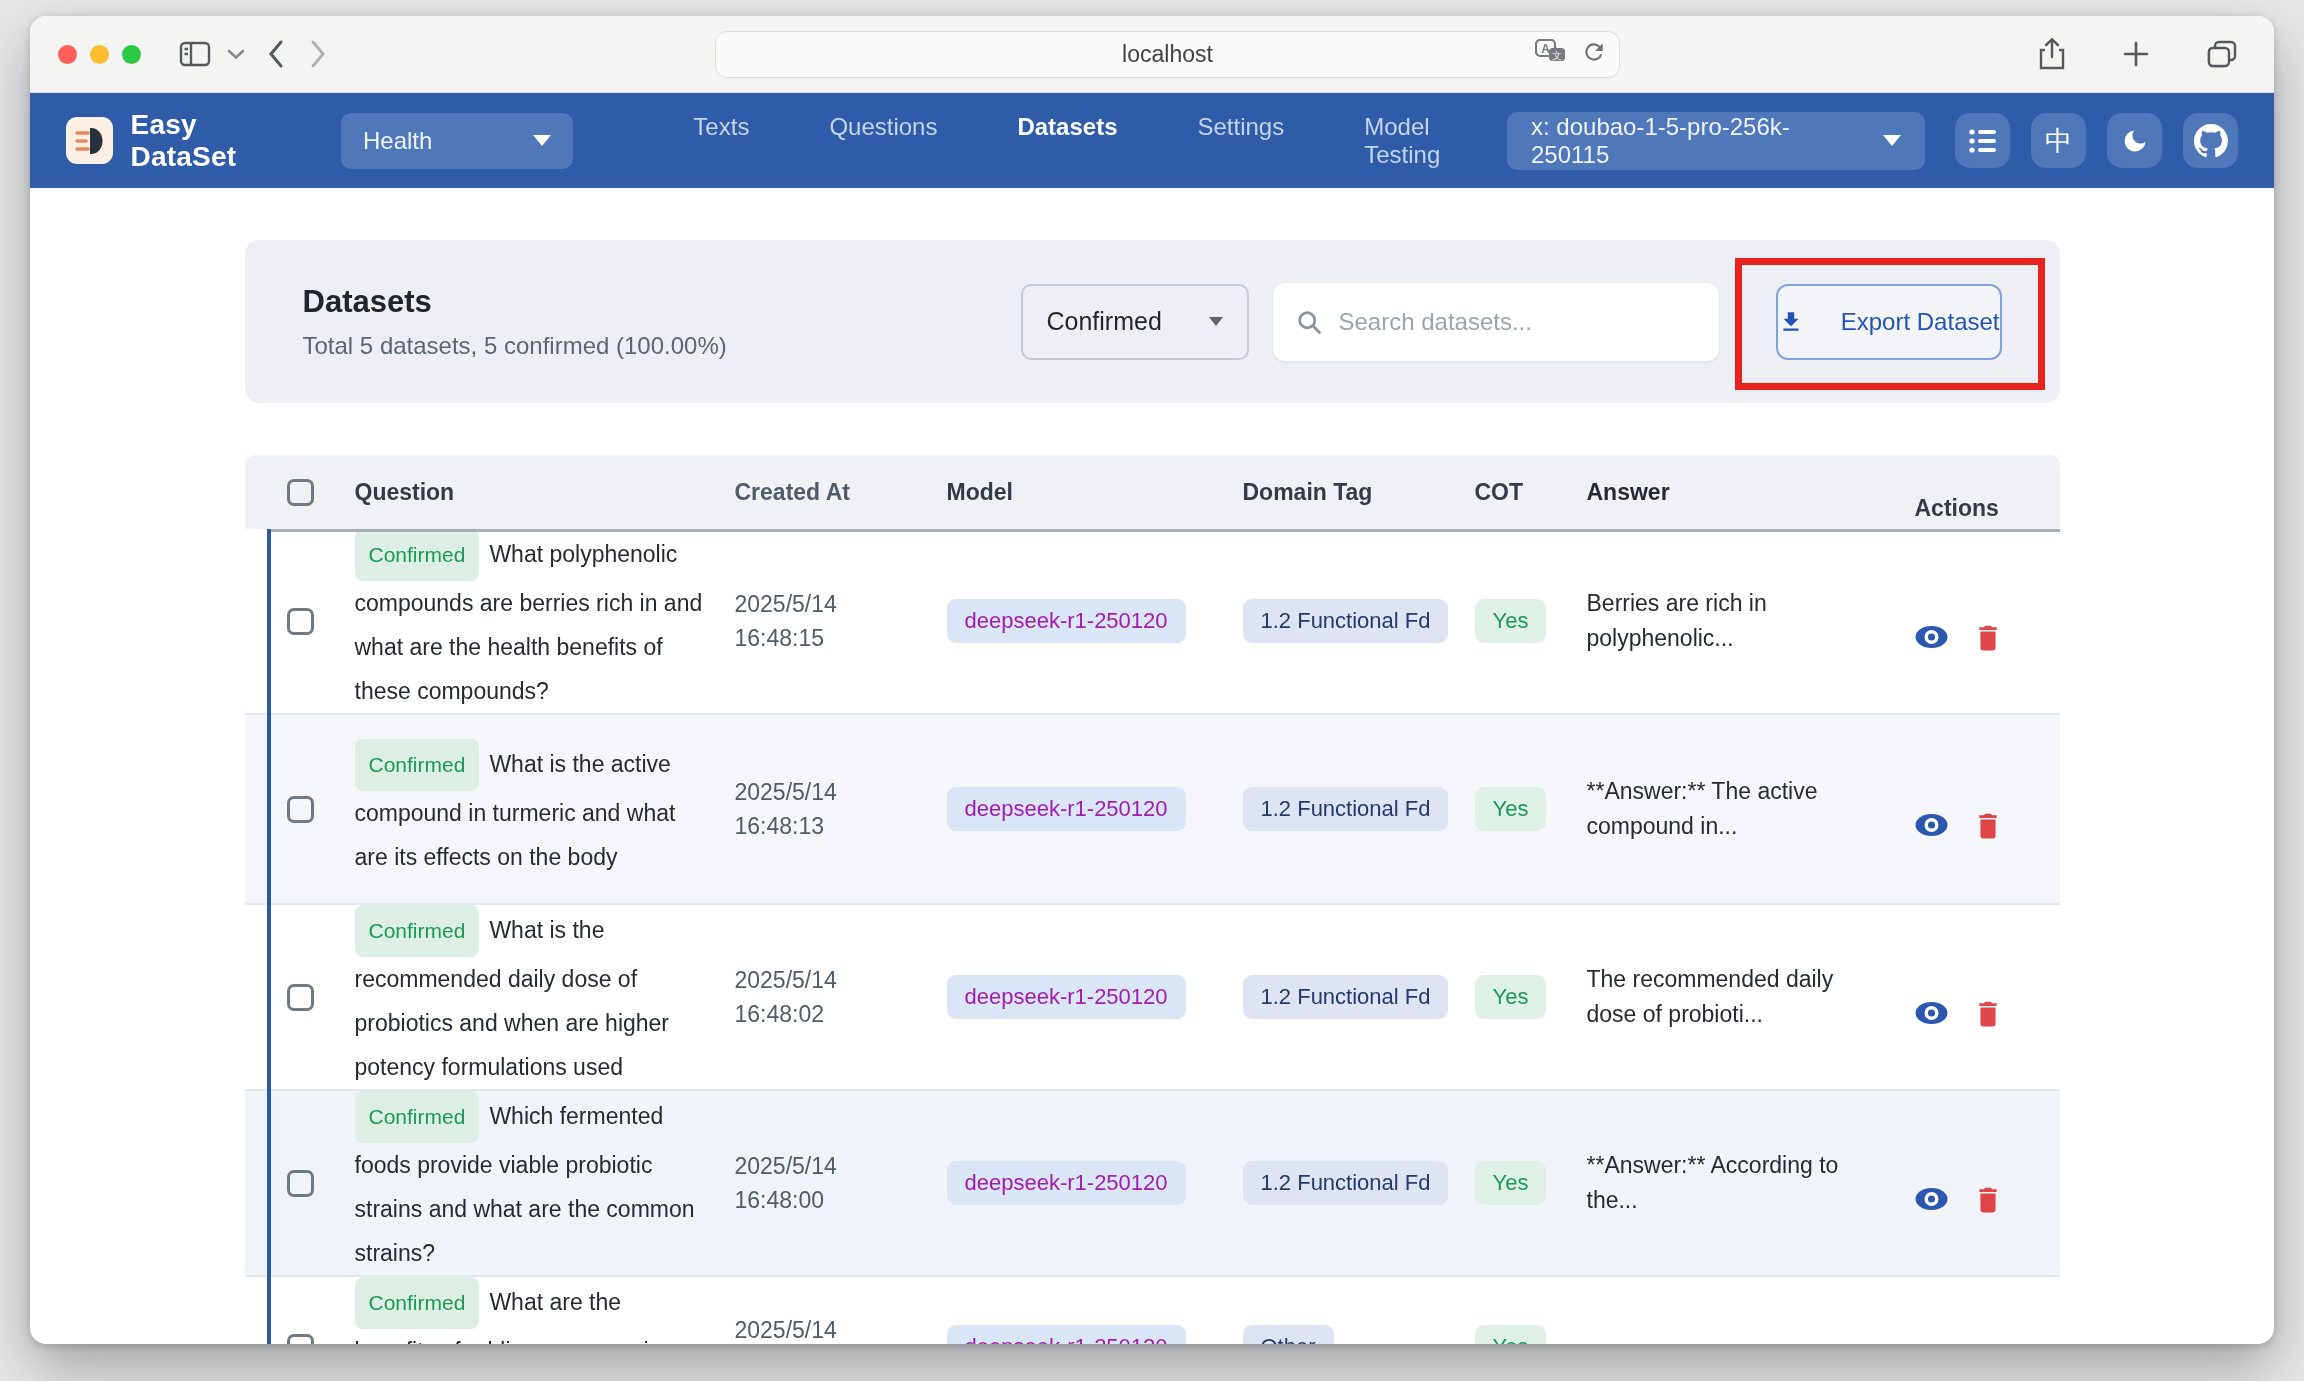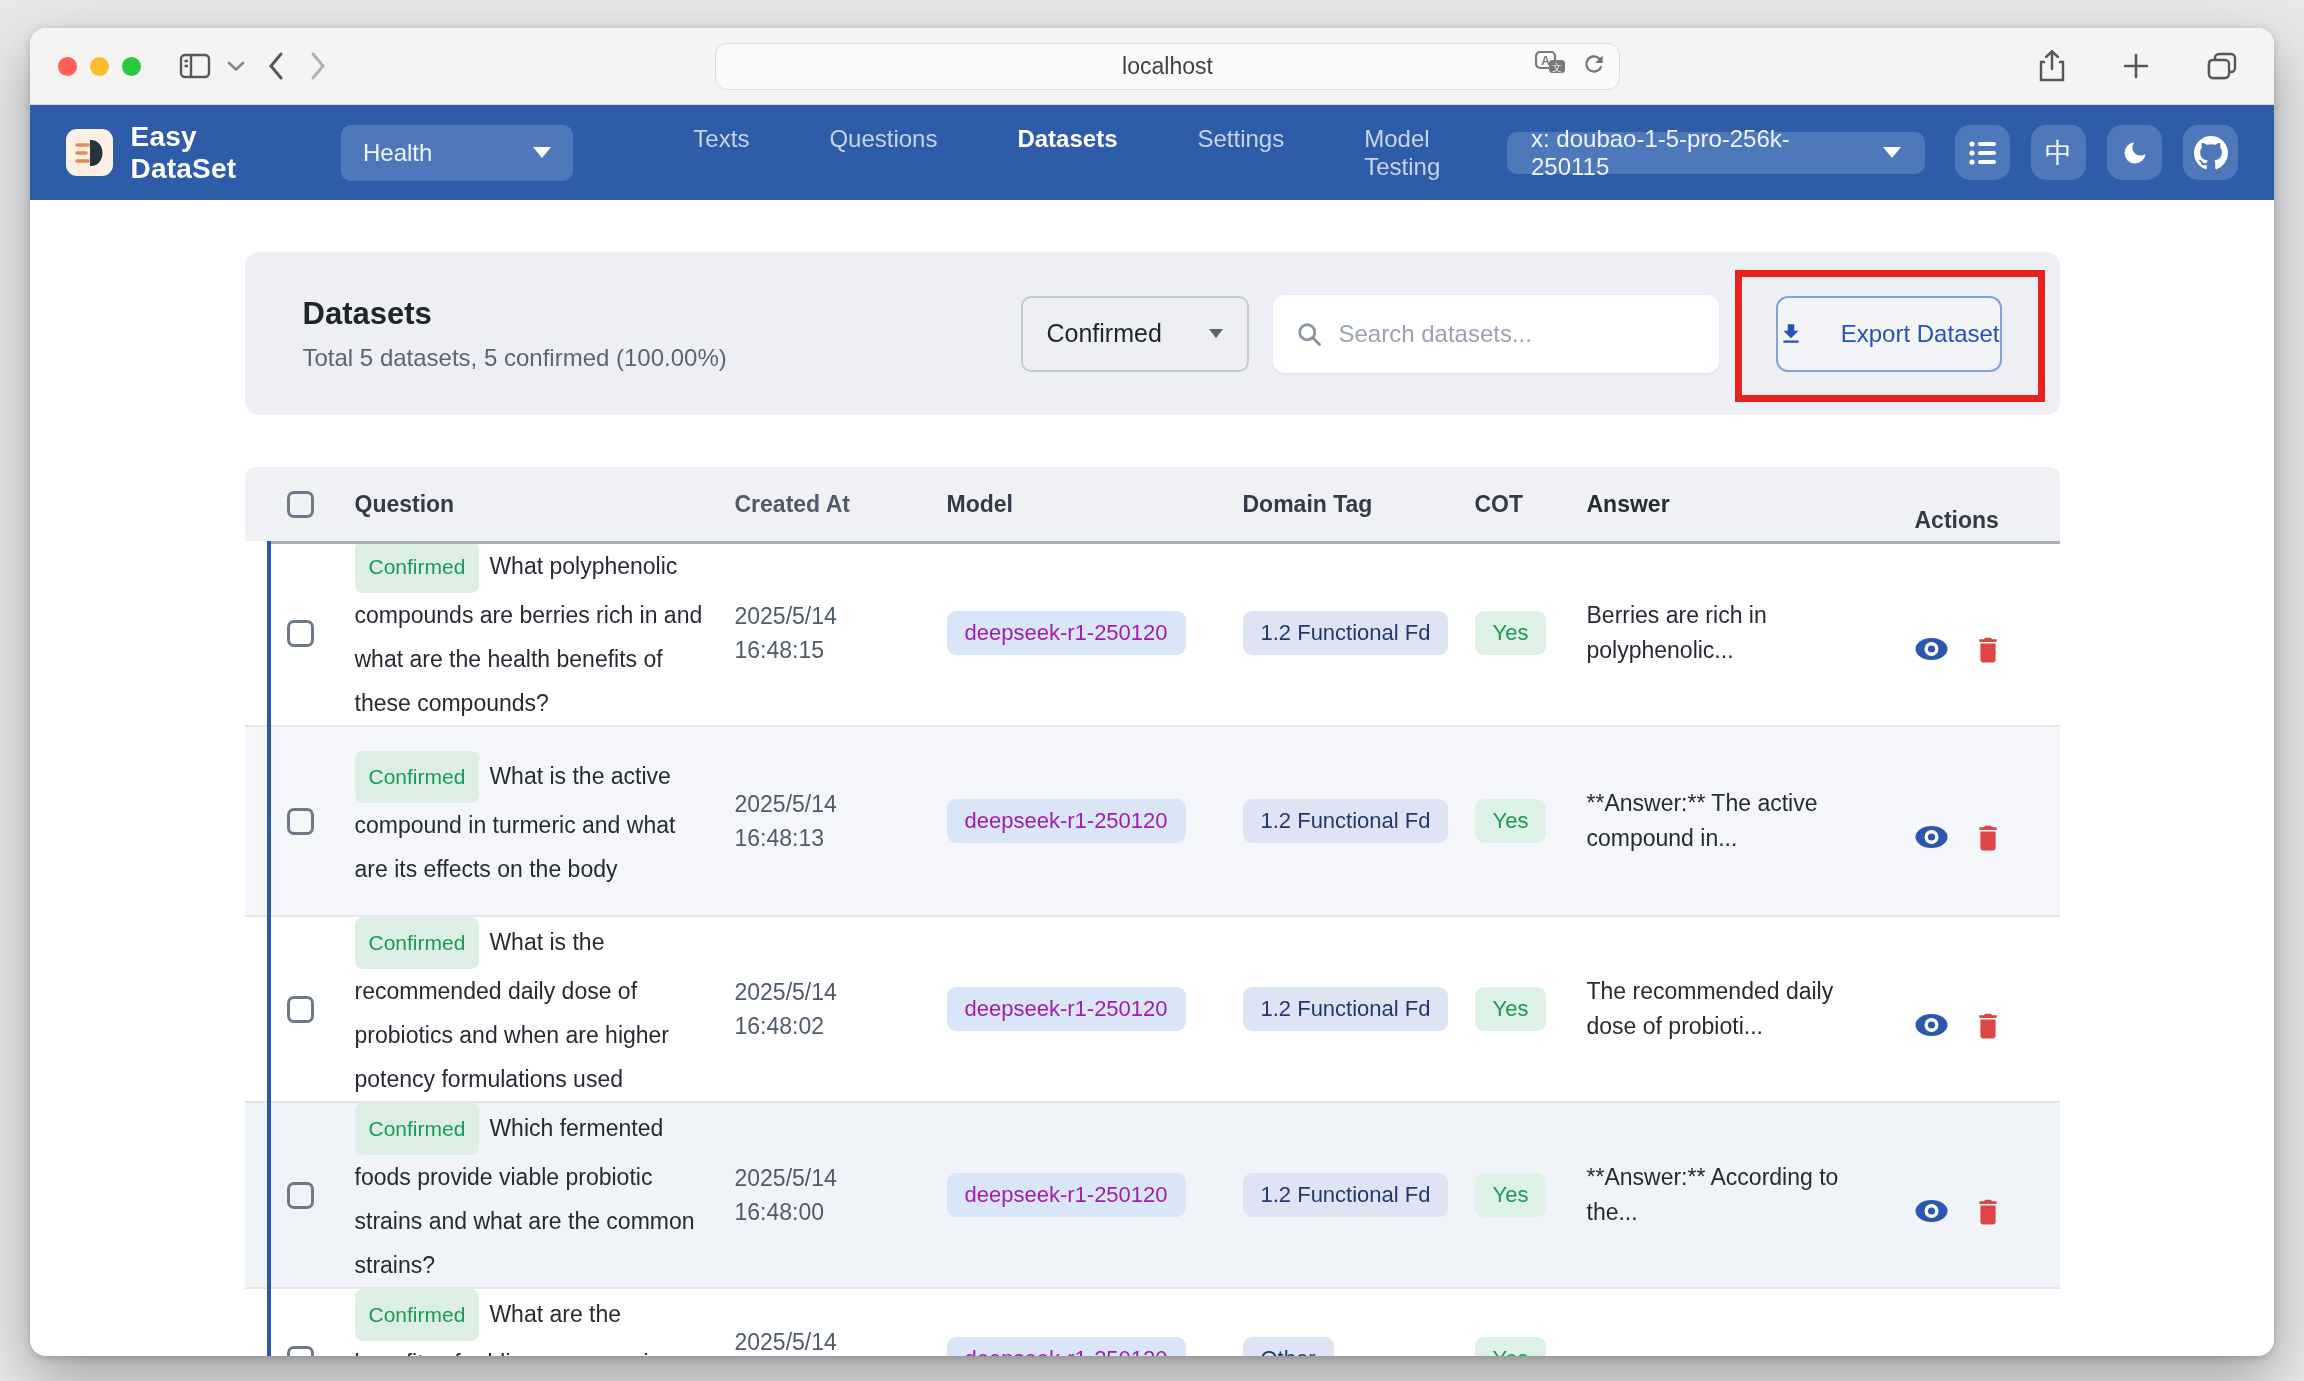--- a/index.html
+++ b/index.html
@@ -1,19 +1,19 @@
 <!DOCTYPE html>
 <html><head>
 <meta charset="utf-8">
 <style>
   * { margin:0; padding:0; box-sizing:border-box; }
   html,body { width:2304px; height:1381px; }
   body { background:#e7e8ea; font-family:"Liberation Sans", sans-serif; overflow:hidden; }
 
-  .window { position:absolute; left:30px; top:28px; width:2244px; height:1328px;
+  .window { position:absolute; left:30px; top:16px; width:2244px; height:1328px;
             background:#fff; border-radius:16px; overflow:hidden;
             box-shadow:0 24px 60px rgba(0,0,0,.30), 0 2px 8px rgba(0,0,0,.18); }
 
   
   .toolbar { height:77px; background:#f4f4f3; border-bottom:1px solid #d7d7d7;
              display:flex; align-items:center; padding:0 28px; }
   .lights { display:flex; gap:13px; margin-right:30px; }
   .light { width:19px; height:19px; border-radius:50%; }
   .light.r { background:#ff5f57; } .light.y { background:#febc2e; } .light.g { background:#28c840; }
   .tbtn { display:flex; align-items:center; justify-content:center; margin:0 8px; color:#55585c; }
@@ -34,21 +34,21 @@
   .project { width:234px; height:56px; margin-left:32px; padding:0 22px; font-size:24px;
              justify-content:space-between; cursor:pointer; }
   .caret { width:0; height:0; border-left:9px solid transparent; border-right:9px solid transparent;
            border-top:11px solid #fff; }
   .caret.sm { border-left-width:7px; border-right-width:7px; border-top-width:9px; border-top-color:#5a6270; }
   .navlinks { display:flex; gap:76px; margin-left:118px; }
   .navlink { position:relative; font-size:24px; color:#c6d3ea; padding:10px 2px; cursor:pointer; }
   .navlink.active { color:#fff; font-weight:bold; }
   .navlink.active::after { content:""; position:absolute; left:-22px; right:-22px; bottom:-17px;
                            height:6px; background:#fff; border-radius:3px; }
-  .modelpill { margin-left:auto; height:42px; padding:0 24px; font-size:24px; gap:18px; cursor:pointer; }
+  .modelpill { margin-left:auto; height:58px; padding:0 24px; font-size:24px; gap:18px; cursor:pointer; }
   .iconbtns { display:flex; gap:21px; margin-left:30px; }
   .iconbtn { width:55px; height:55px; border-radius:15px; background:#4e78ba; display:flex;
              align-items:center; justify-content:center; color:#fff; cursor:pointer; }
   .zh { font-size:27px; color:#fff; }
 
   
   .content { padding-top:52px; }
   .panel { width:1815px; margin:0 auto; height:163px; background:#edeff4; border-radius:14px;
            display:flex; align-items:center; padding:0 58px; position:relative; }
   .ptitle { font-size:31px; font-weight:bold; color:#20242b; }

